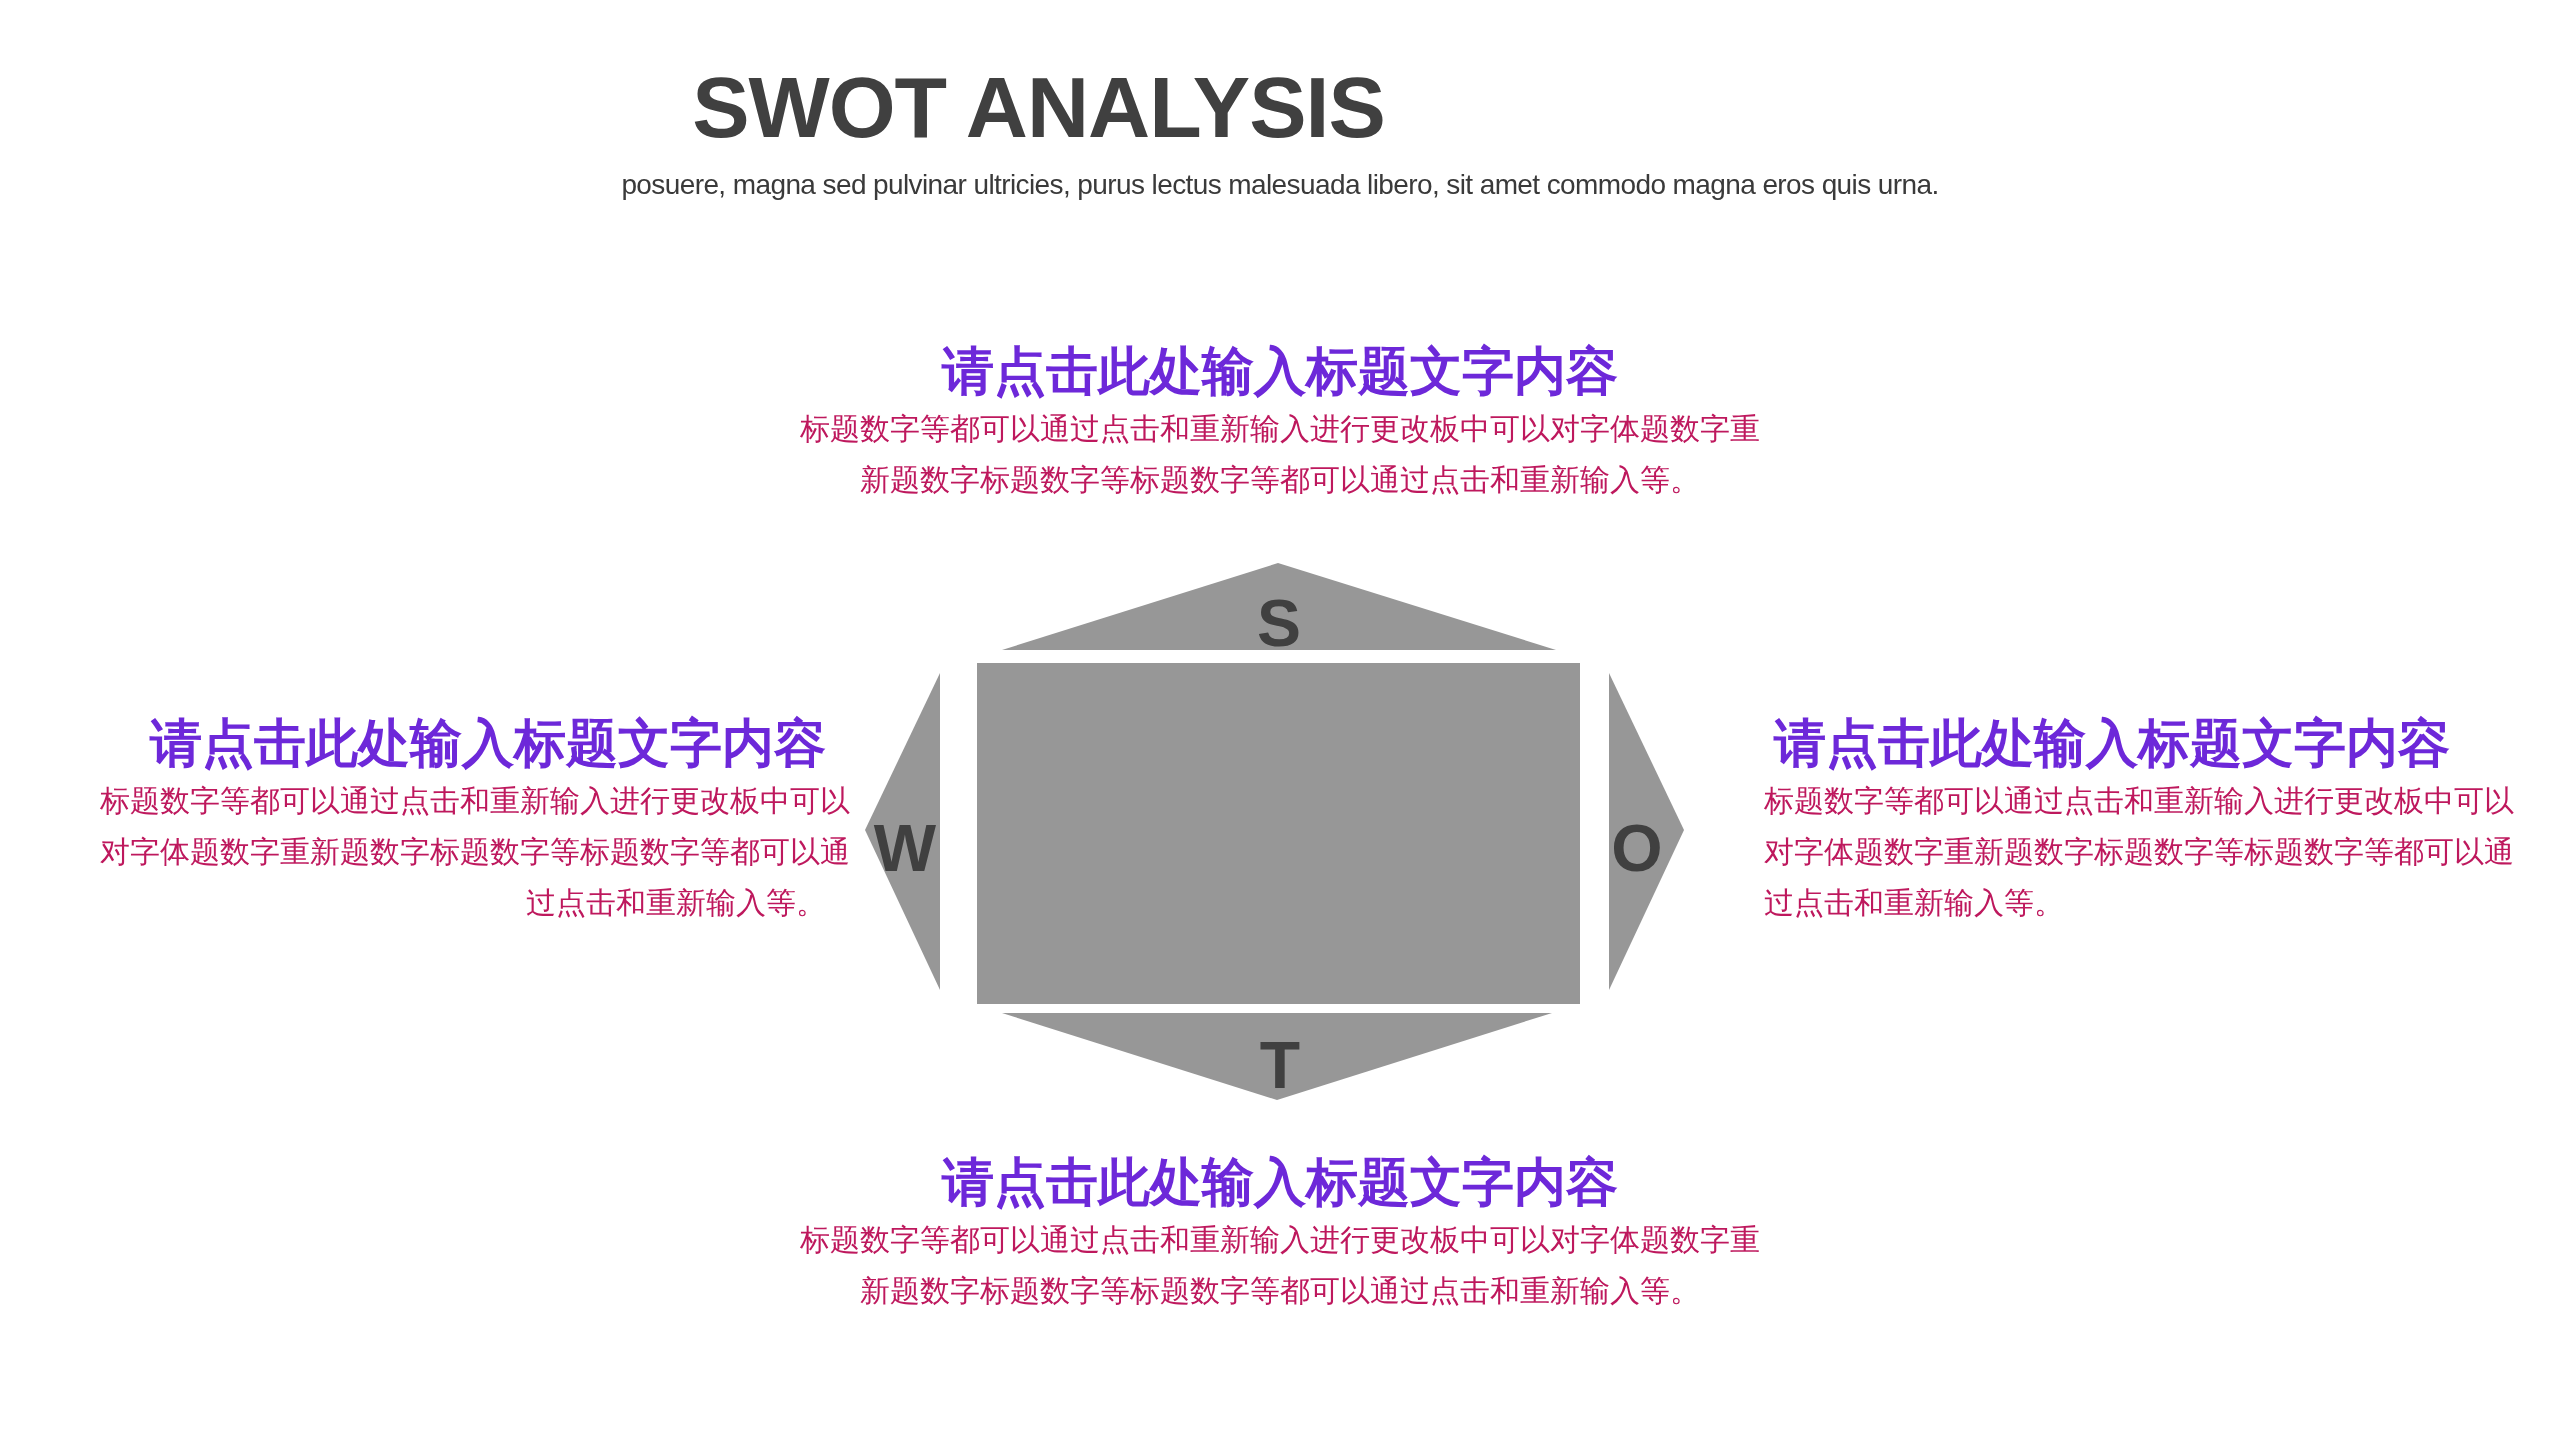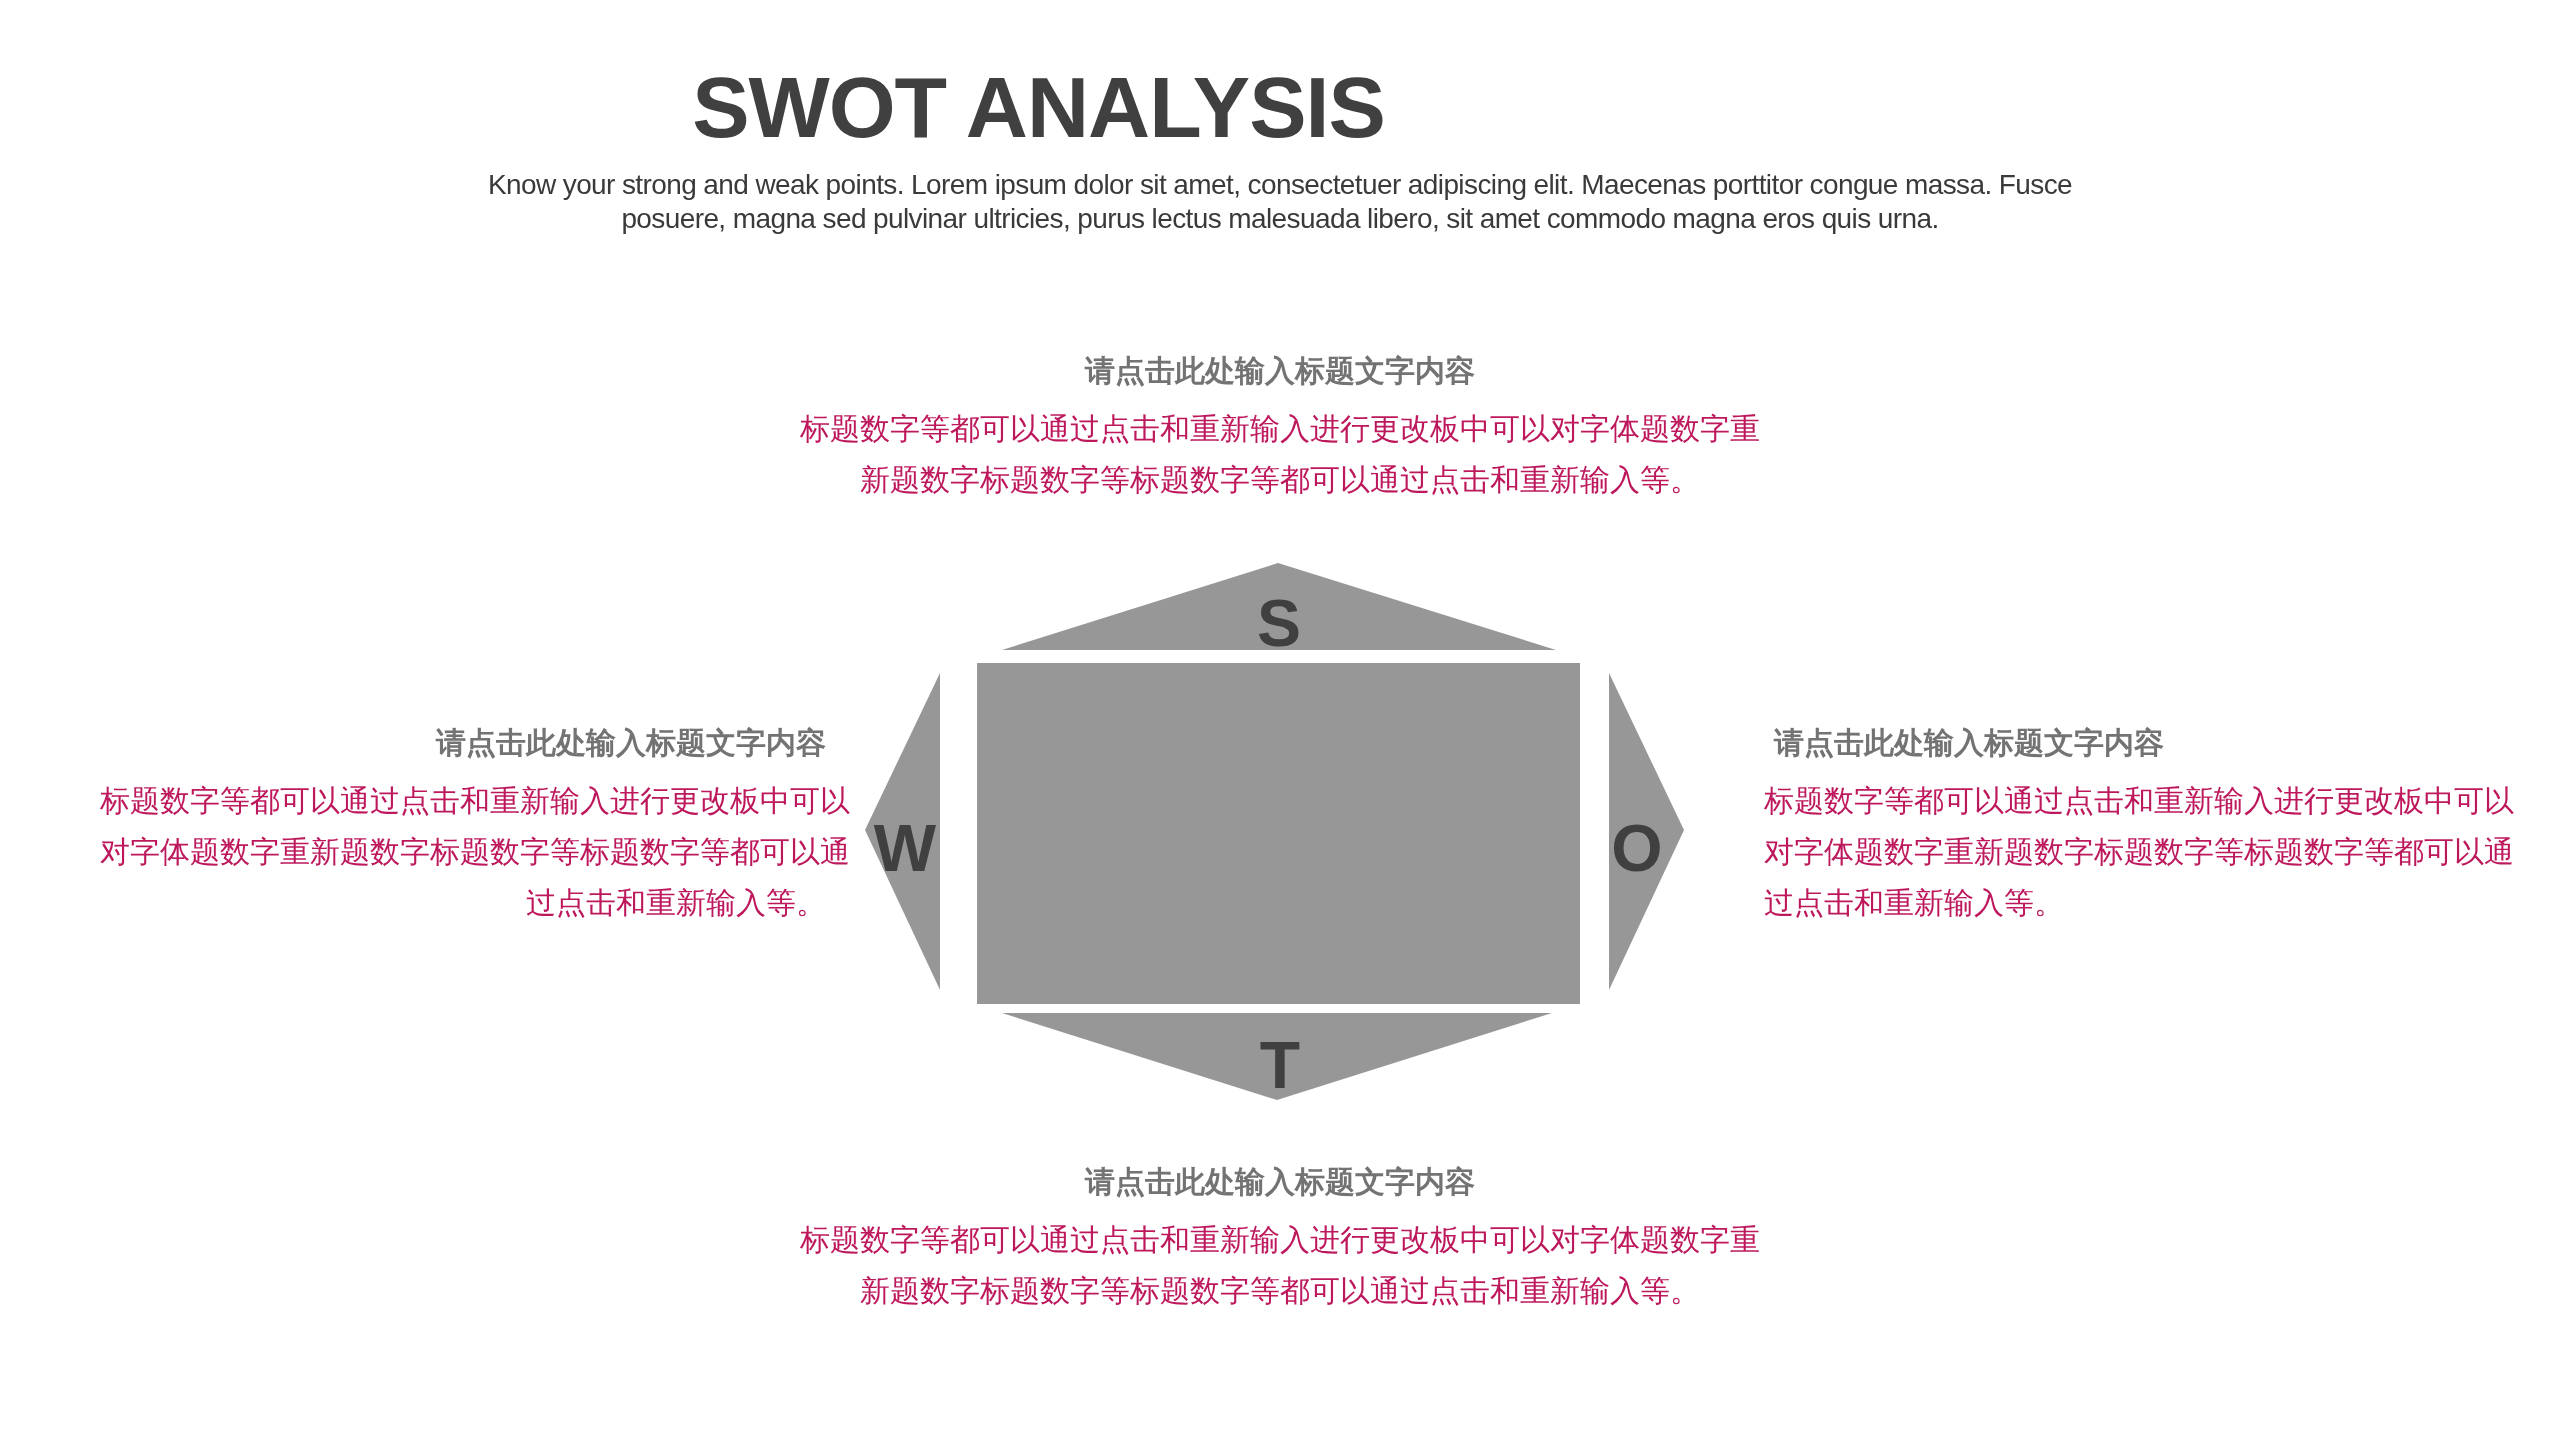--- a/index.html
+++ b/index.html
@@ -4,38 +4,37 @@
 <style>
   html, body { margin:0; padding:0; background:#ffffff; }
   body { width:2560px; height:1440px; position:relative; overflow:hidden;
          font-family:"Liberation Sans","DejaVu Sans",sans-serif; }
   .title { position:absolute; left:0; width:2077px; top:62px; text-align:center;
            font-size:86px; font-weight:bold; color:#404040; line-height:90px; letter-spacing:-1px; }
   .subtitle { position:absolute; left:380px; width:1800px; top:168px; text-align:center;
               font-size:28px; color:#3a3a3a; line-height:34px; letter-spacing:-0.6px; }
   .subtitle span { display:block; white-space:nowrap; }
   .block { position:absolute; }
-  .block .heading { font-size:30px; font-weight:bold; color:#737373; line-height:56px; white-space:nowrap; }
+  .block .heading { font-size:52px; font-weight:bold; color:#6d28d9; line-height:56px; white-space:nowrap; }
   .block .body { font-size:30px; color:#be185d; line-height:51px; margin-top:4px; }
   .block .body span { display:block; white-space:nowrap; }
   .block.top { left:700px; width:1160px; top:343px; text-align:center; }
   .block.bottom { left:700px; width:1160px; top:1154px; text-align:center; }
   .block.left { left:100px; width:726px; top:715px; text-align:right; }
   .block.right { left:1764px; width:760px; top:715px; text-align:left; }
   .block.right .heading { padding-left:10px; }
   .diagram { position:absolute; left:0; top:0; width:2560px; height:1440px; }
   .letter { position:absolute; font-family:"Liberation Sans",sans-serif; font-weight:bold;
             font-size:66px; color:#404040; line-height:66px; width:80px; text-align:center; }
 </style>
 </head>
 <body>
 
 <div class="title">SWOT ANALYSIS</div>
 <div class="subtitle">
-  <span>Know your strong and weak points. Lorem ipsum dolor sit amet, consectetuer adipiscing elit. Maecenas porttitor congue massa. Fusce</span>
   <span>posuere, magna sed pulvinar ultricies, purus lectus malesuada libero, sit amet commodo magna eros quis urna.</span>
 </div>
 
 <svg class="diagram" viewBox="0 0 2560 1440" width="2560" height="1440">
   <polygon points="1278,563 1002,650 1556,650" fill="#979797"></polygon>
   <rect x="977" y="663" width="603" height="341" fill="#979797"></rect>
   <polygon points="940,673 865,830 940,990" fill="#979797"></polygon>
   <polygon points="1609,673 1684,830 1609,990" fill="#979797"></polygon>
   <polygon points="1002,1013 1552,1013 1277,1100" fill="#979797"></polygon>
 </svg>

